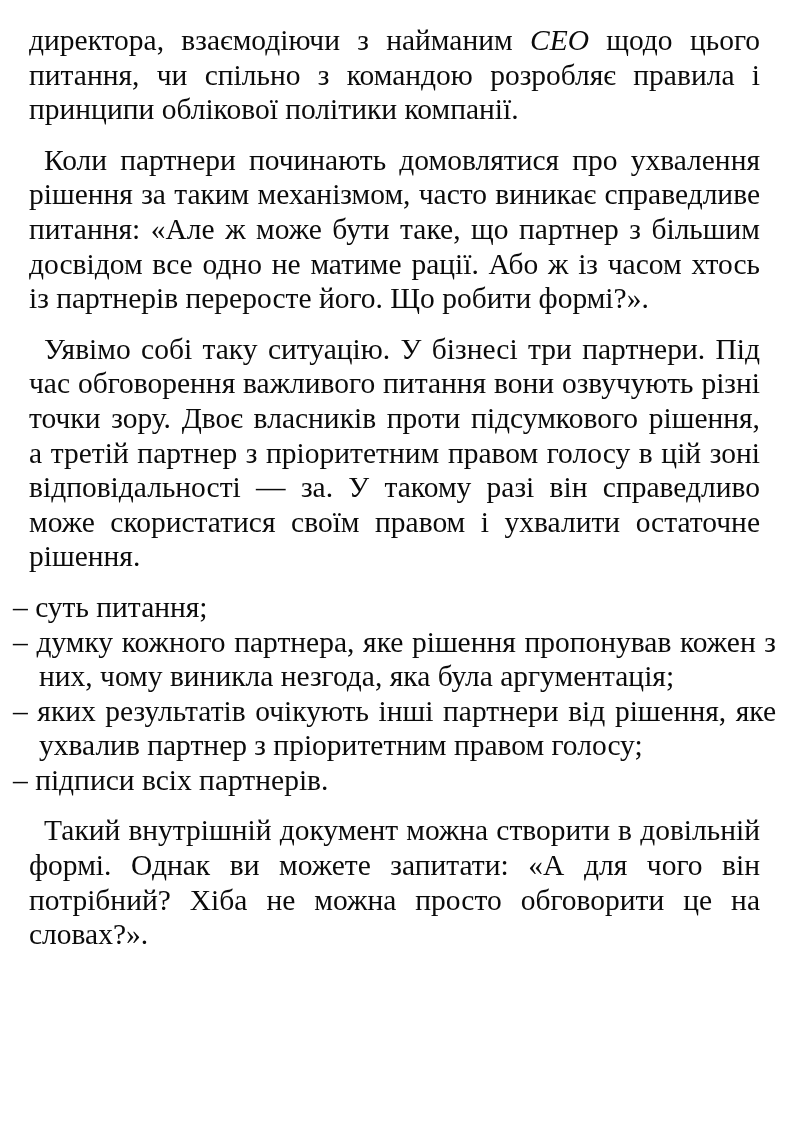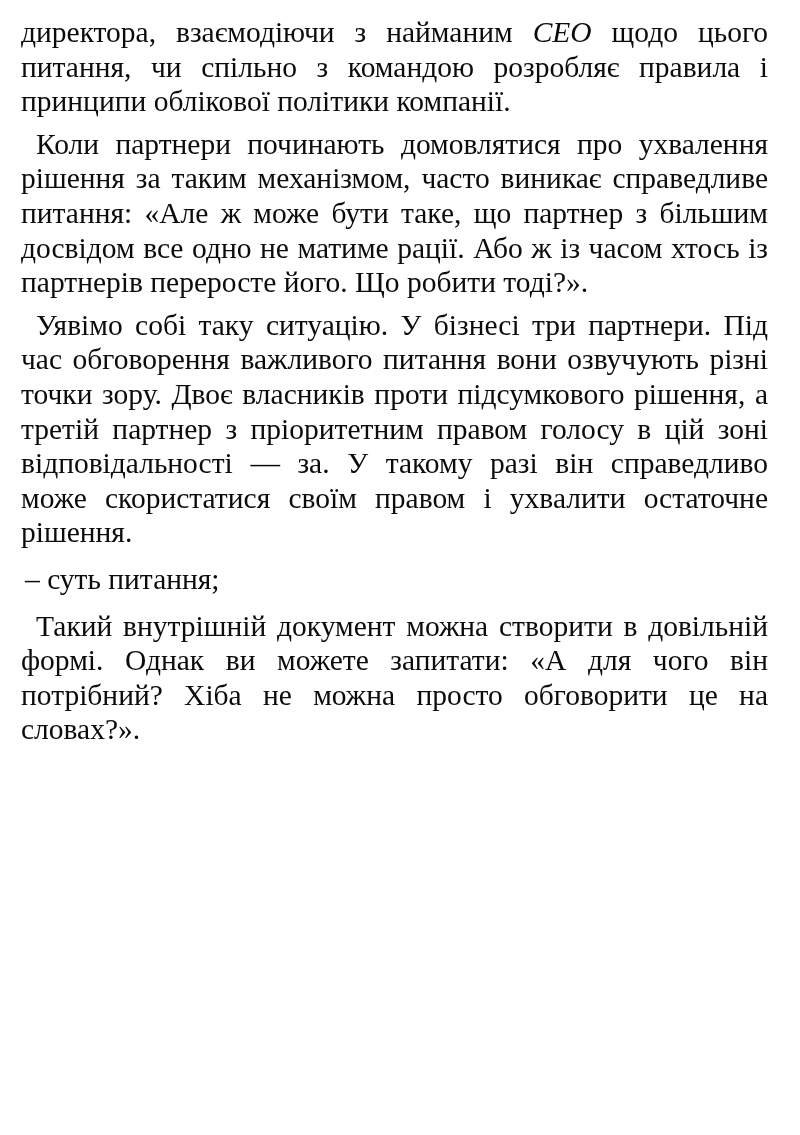--- a/index.html
+++ b/index.html
@@ -18,50 +18,53 @@
     min-height: 1135px;
     padding: 7px 24px 20px 13px;
     font-family: "Liberation Serif", "DejaVu Serif", serif;
     font-size: 29.5px;
     line-height: 34.6px;
     color: #0b0b0b;
     text-align: justify;
     text-justify: inter-word;
   }
   .para {
-    margin: 8px;
+    margin: 16px;
     text-indent: 15px;
   }
   .para.no-indent {
     text-indent: 0;
   }
   .list {
-    margin: 12px;
+    margin: 0;
     padding: 0;
   }
   .list-item {
     margin: 0;
     padding-left: 26px;
     text-indent: -26px;
   }
   .italic {
     font-style: italic;
   }
 </style>
 </head>
 <body>
 
 <main class="page">
 
   <p class="para no-indent"><span>директора, взаємодіючи з найманим </span><span class="italic">CEO</span><span> щодо цього питання, чи спільно з командою розробляє правила і принципи облікової політики компанії.</span></p>
 
-  <p class="para">Коли партнери починають домовлятися про ухвалення рішення за таким механізмом, часто виникає справедливе питання: «Але ж може бути таке, що партнер з більшим досвідом все одно не матиме рації. Або ж із часом хтось із партнерів переросте його. Що робити тоді?».</p>
+  <p class="para">Коли партнери починають домовлятися про ухвалення рішення за таким механізмом, часто виникає справедливе питання: «Але ж може бути таке, що партнер з більшим досвідом все одно не матиме рації. Або ж із часом хтось із партнерів переросте його. Що робити формі?».</p>
 
   <p class="para">Уявімо собі таку ситуацію. У бізнесі три партнери. Під час обговорення важливого питання вони озвучують різні точки зору. Двоє власників проти підсумкового рішення, а третій партнер з пріоритетним правом голосу в цій зоні відповідальності — за. У такому разі він справедливо може скористатися своїм правом і ухвалити остаточне рішення.</p>
 
 
   <div class="list">
     <div class="list-item"><span>–</span> <span>суть питання;</span></div>
+    <div class="list-item"><span>–</span> <span>думку кожного партнера, яке рішення пропонував кожен з них, чому виникла незгода, яка була аргументація;</span></div>
+    <div class="list-item"><span>–</span> <span>яких результатів очікують інші партнери від рішення, яке ухвалив партнер з пріоритетним правом голосу;</span></div>
+    <div class="list-item"><span>–</span> <span>підписи всіх партнерів.</span></div>
   </div>
 
   <p class="para">Такий внутрішній документ можна створити в довільній формі. Однак ви можете запитати: «А для чого він потрібний? Хіба не можна просто обговорити це на словах?».</p>
 
 </main>
 
 </body></html>

